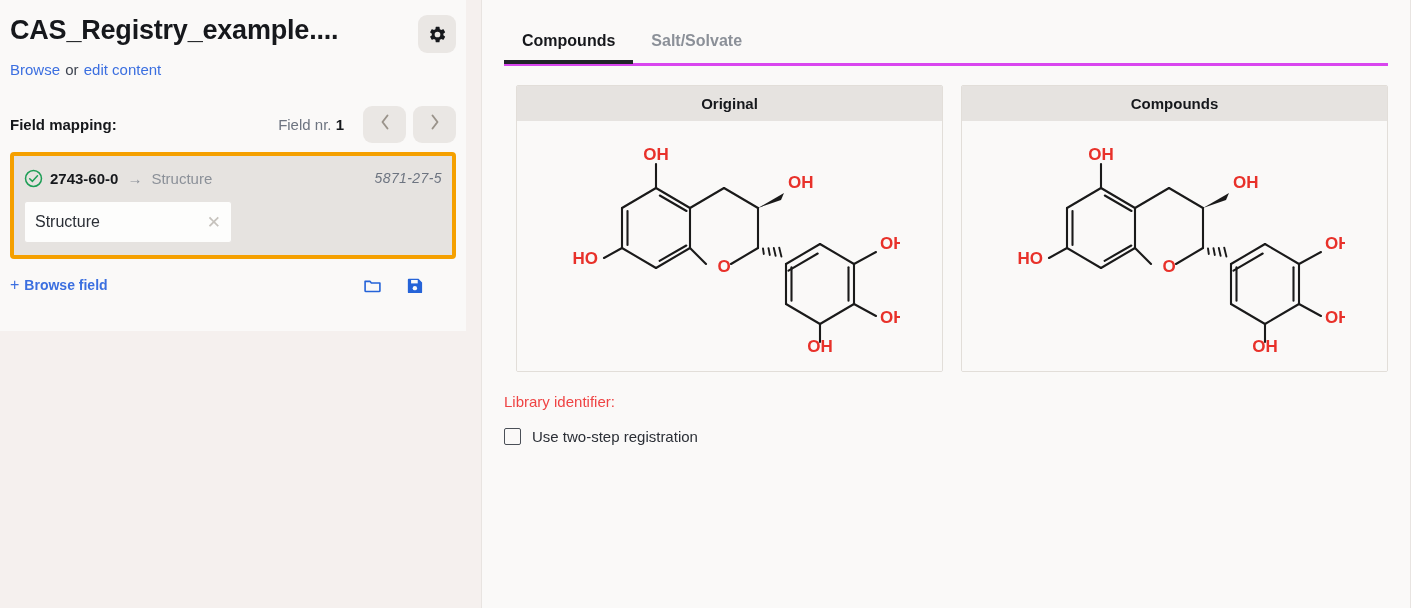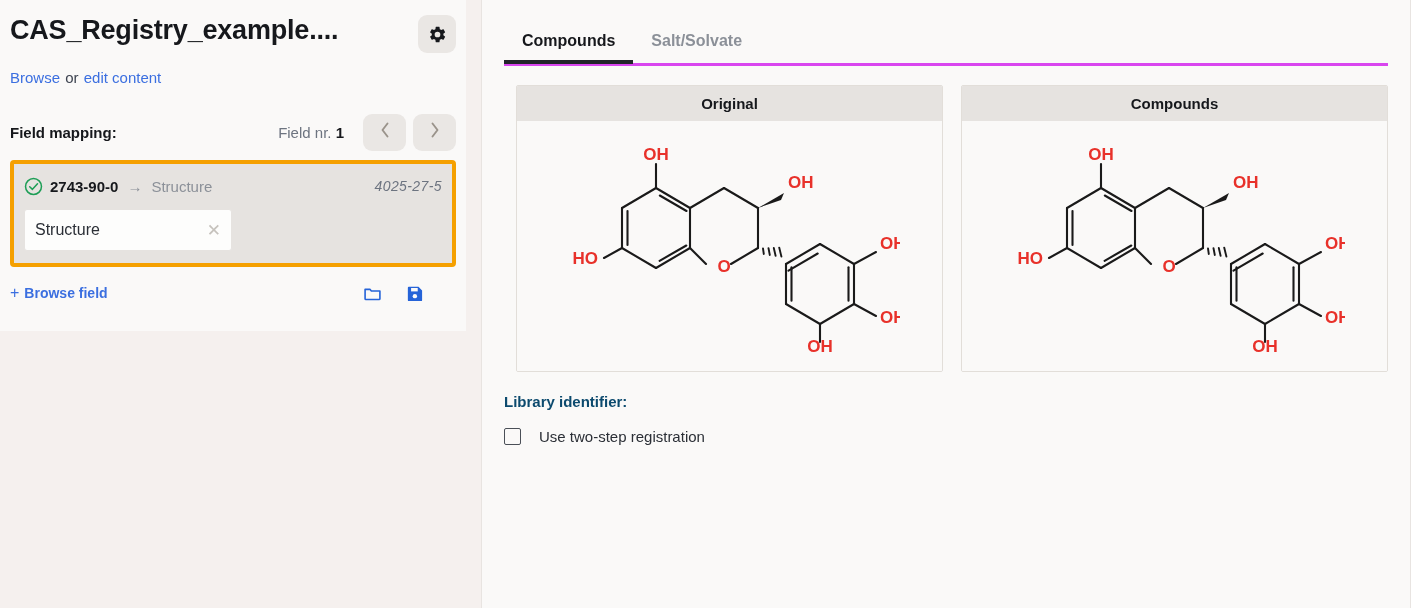--- a/index.html
+++ b/index.html
@@ -48,21 +48,21 @@
     border-radius: 9px;
     background: #eae7e4;
     border: none;
     display: flex; align-items: center; justify-content: center;
     cursor: pointer;
     margin-top: 1px;
   }
   .gear-btn svg { width: 19px; height: 19px; display: block; }
 
   .sub-links {
-    margin-top: 16px;
+    margin-top: 8px;
     font-size: 15px;
     color: #4e5665;
   }
   .sub-links a {
     color: #3b6fe0;
     text-decoration: none;
     cursor: pointer;
   }
   .sub-links .sep { color: #3d4350; padding: 0 1px; }
 
@@ -265,22 +265,22 @@
     display: flex;
     align-items: center;
     justify-content: center;
     background: #faf9f8;
   }
   .struct-body svg { display: block; }
 
   .lib-label {
     margin-top: 21px;
     font-size: 15px;
-    font-weight: bold;
-    color: #0c4a6e;
+    font-weight: normal;
+    color: #ef4444;
   }
   .lib-select {
     margin-top: 7px;
     width: 441px;
     height: 44px;
     background: #ffffff;
     border: 1px solid #e2ded9;
     border-radius: 3px;
     display: flex;
     align-items: center;
@@ -294,21 +294,21 @@
   .lib-select .chev {
     margin-left: auto;
     width: 14px; height: 9px;
     display: block;
   }
 
   .checkbox-row {
     margin-top: 18px;
     display: flex;
     align-items: center;
-    gap: 18px;
+    gap: 11px;
     cursor: pointer;
   }
   .cbox {
     width: 17px; height: 17px;
     border: 1.5px solid #4a4f57;
     border-radius: 2px;
     background: #faf9f8;
     flex: 0 0 auto;
   }
   .cbox-label {
@@ -375,24 +375,24 @@
       </div>
 
       <div class="mapping-highlight">
         <div class="mapping-head">
           <span>
             <svg class="check-icon" viewBox="0 0 20 20" fill="none">
               <circle cx="10" cy="10" r="8.4" stroke="#1e9e56" stroke-width="1.6"></circle>
               <path d="M6 10.2 8.9 13 14.2 7.2" stroke="#1e9e56" stroke-width="1.6" stroke-linecap="round" stroke-linejoin="round"></path>
             </svg>
           </span>
-          <span class="cas-src">2743-90-0</span>
+          <span class="cas-src">2743-60-0</span>
           <span class="arrow-glyph">→</span>
           <span class="cas-dest">Structure</span>
-          <span class="cas-right">4025-27-5</span>
+          <span class="cas-right">5871-27-5</span>
         </div>
         <div class="mapping-inputs">
           <div class="mi-field first">
             <span class="mi-val">Structure</span>
             <span class="mi-clear">✕</span>
           </div>
         </div>
       </div>
 
       <div class="append-row">

